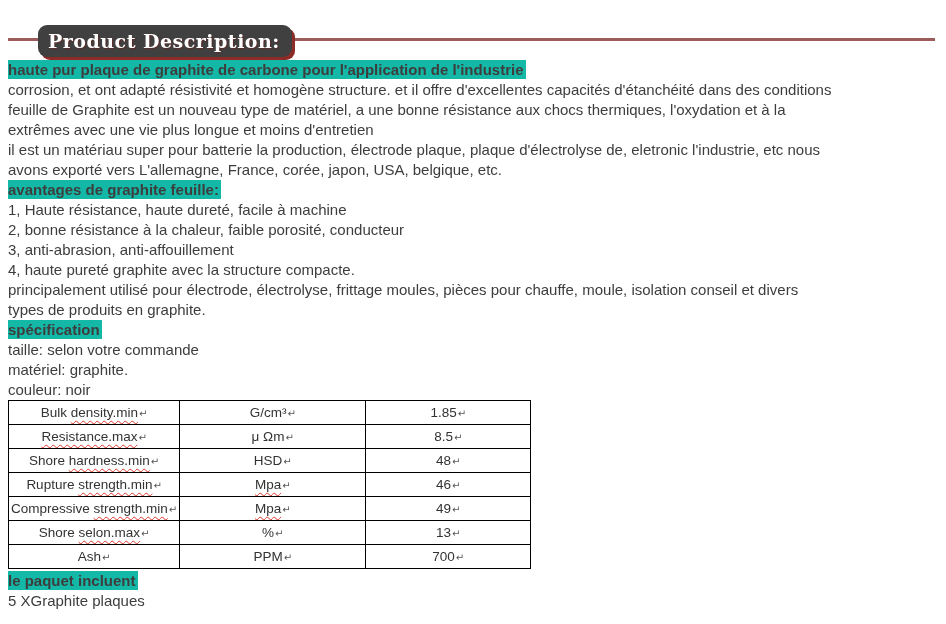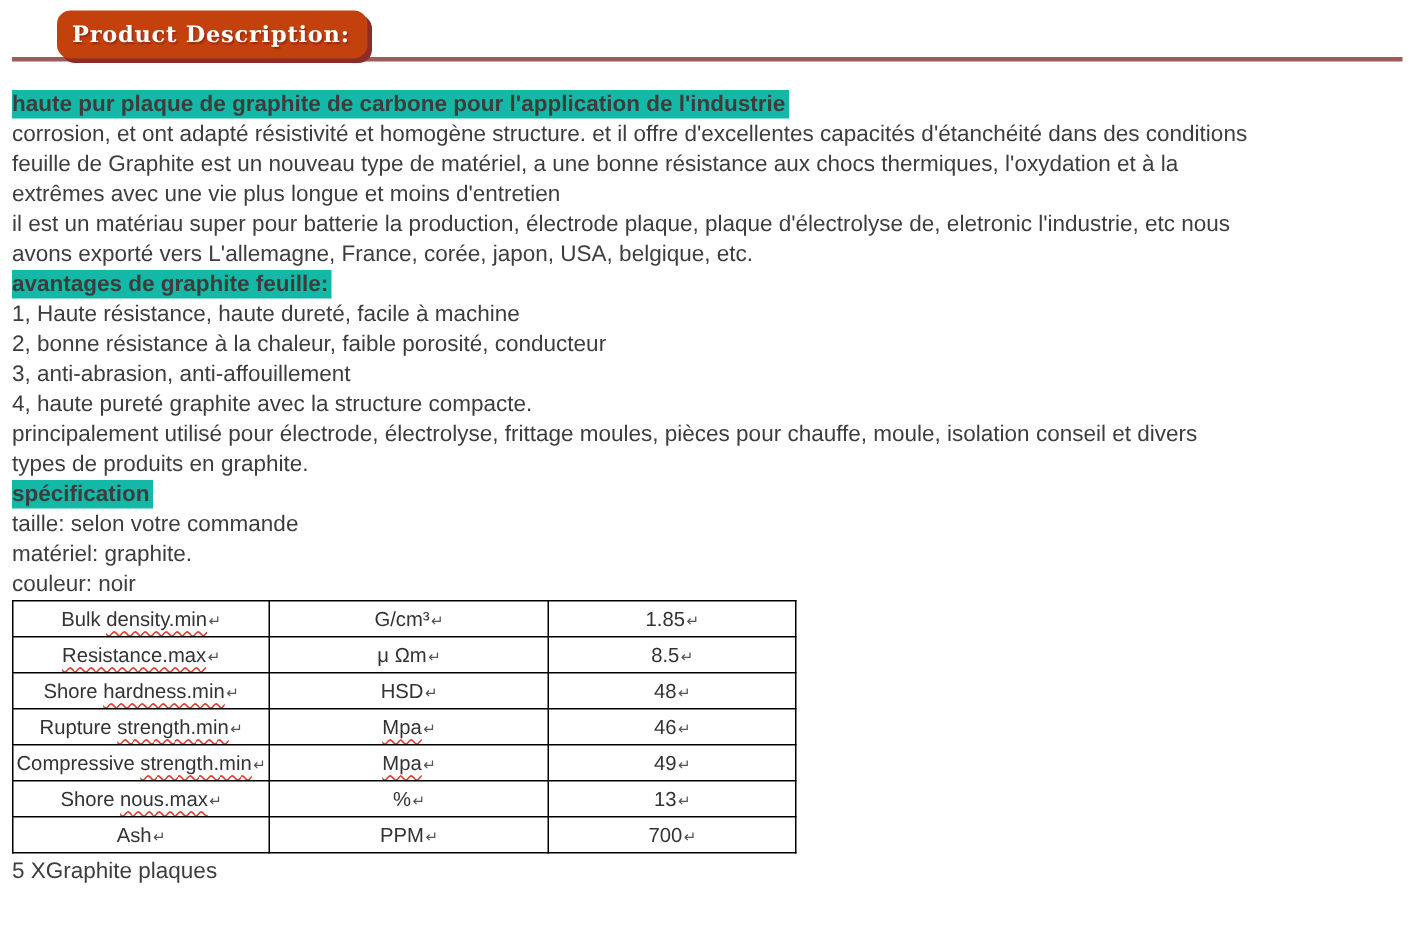--- a/index.html
+++ b/index.html
@@ -11,26 +11,26 @@
     font-family:"Liberation Sans","DejaVu Sans",sans-serif;
     color:#3d3d3d;
   }
   
   .header{position:relative;height:58px;}
   .header-rule{
     position:absolute;left:8px;right:11px;top:38px;height:3px;
     background:#9d5c5c;
   }
   .header-badge{
-    position:absolute;left:38px;top:7px;
-    background:#c2410c;
+    position:absolute;left:38px;top:25px;
+    background:#404040;
     color:#ffffff;
     font-family:"DejaVu Serif","Liberation Serif",serif;
     font-weight:bold;
-    font-size:15px;
+    font-size:19px;
     line-height:24px;
     padding:4px 12px 4px 10px;
     border-radius:9px;
     box-shadow:3px 3px 0 0 #8d2b26;
     text-shadow:1px 1px 1px rgba(115,25,18,0.55);
     letter-spacing:0.5px;
     z-index:2;
   }
   
   .body-text{padding:2px 8px 0 8px;font-size:15px;line-height:20px;}
@@ -129,29 +129,30 @@
           <td><span>Rupture </span><span class="wavy">strength.min</span><span class="ret">↵</span></td>
           <td><span class="wavy">Mpa</span><span class="ret">↵</span></td>
           <td><span>46</span><span class="ret">↵</span></td>
         </tr>
         <tr>
           <td><span>Compressive </span><span class="wavy">strength.min</span><span class="ret">↵</span></td>
           <td><span class="wavy">Mpa</span><span class="ret">↵</span></td>
           <td><span>49</span><span class="ret">↵</span></td>
         </tr>
         <tr>
-          <td><span>Shore </span><span class="wavy">nous.max</span><span class="ret">↵</span></td>
+          <td><span>Shore </span><span class="wavy">selon.max</span><span class="ret">↵</span></td>
           <td><span>%</span><span class="ret">↵</span></td>
           <td><span>13</span><span class="ret">↵</span></td>
         </tr>
         <tr>
           <td><span>Ash</span><span class="ret">↵</span></td>
           <td><span>PPM</span><span class="ret">↵</span></td>
           <td><span>700</span><span class="ret">↵</span></td>
         </tr>
       </tbody>
   </table>
 
   <div class="after-table" id="after-lines">
+      <div class="line"><span class="hl">le paquet incluent</span></div>
       <div class="line">5 XGraphite plaques</div>
     </div>
 
 </div>
 
 </body></html>

